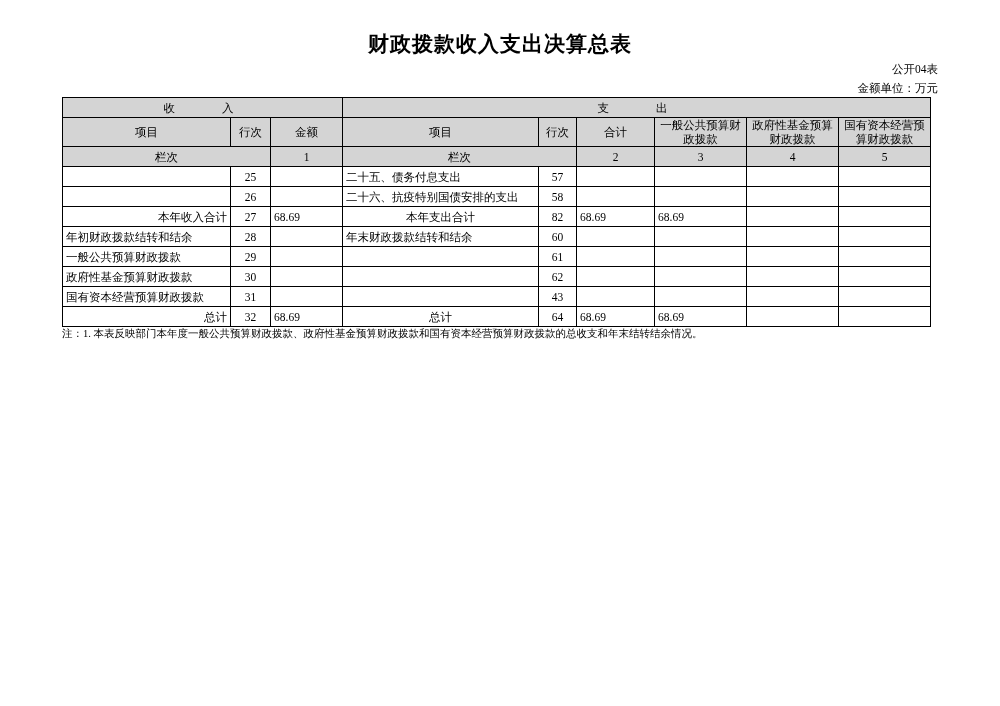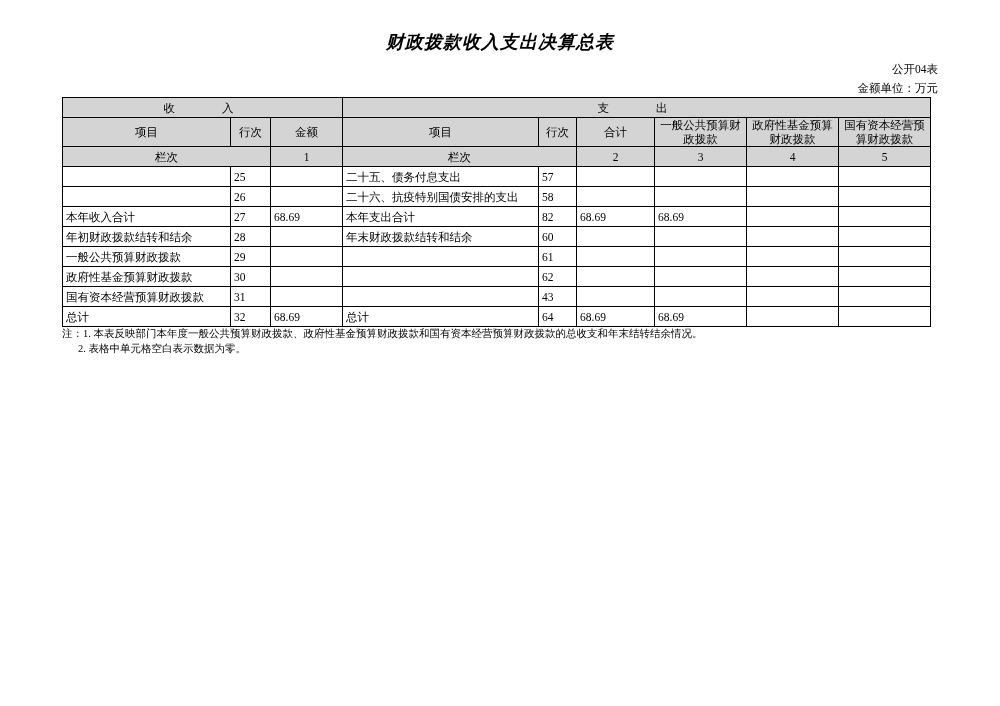--- a/index.html
+++ b/index.html
@@ -20,25 +20,24 @@
     left: 0; top: 0;
     width: 1000px;
     height: 706px;
   }
   .doc-title {
     position: absolute;
     left: 0;
     top: 30px;
     width: 1000px;
     text-align: center;
-    font-size: 18px;
+    font-size: 21px;
     font-weight: bold;
     letter-spacing: 1px;
     font-family: "Liberation Serif", serif;
-    font-style: italic;
   }
   .public-code {
     position: absolute;
     right: 62px;
     top: 62px;
     font-size: 11.5px;
     font-family: "Liberation Serif", serif;
   }
   .dept-line {
     position: absolute;
@@ -78,24 +77,24 @@
     text-align: center;
   }
   .hdr-big {
     background: #d4d4d4;
     text-align: center;
     height: 25px;
     letter-spacing: 8px;
     font-size: 12.5px;
   }
   .hdr-tall { height: 34px; }
-  .c { text-align: left; }
+  .c { text-align: center; }
   .l { text-align: left; padding-left: 6px; margin-top: 18px; }
   .num { text-align: left; padding-right: 16px; font-family: "Liberation Serif", serif; }
-  .rowlabel-c { text-align: left; }
+  .rowlabel-c { text-align: right; }
   .notes {
     position: absolute;
     left: 62px;
     top: 326px;
     width: 880px;
     font-size: 10.5px;
     font-family: "Liberation Serif", serif;
     line-height: 15px;
   }
   .notes .n2 { padding-left: 16px; }
@@ -240,16 +239,15 @@
         <td class="num">68.69</td>
         <td class="num">68.69</td>
         <td class="num"></td>
         <td class="num"></td>
       </tr>
     </tbody>
   </table>
 
   <div class="notes">
     <div>注：1. 本表反映部门本年度一般公共预算财政拨款、政府性基金预算财政拨款和国有资本经营预算财政拨款的总收支和年末结转结余情况。</div>
-    <div class="n2">2. 表格中单元格空白表示数据为零。</div>
   </div>
 
 </div>
 
 </body></html>

